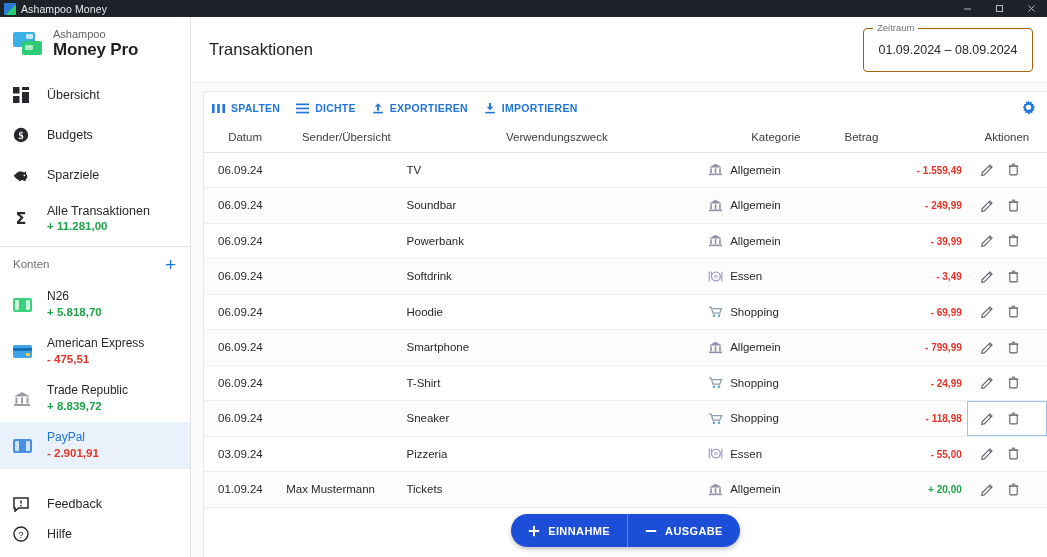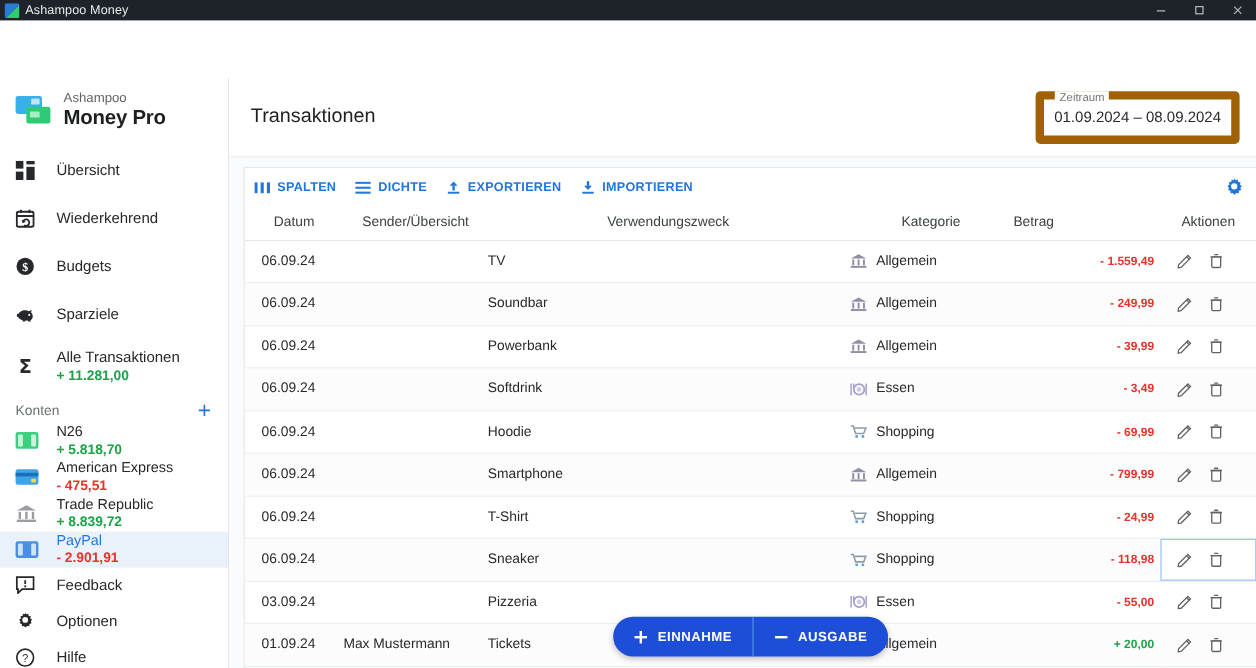--- a/index.html
+++ b/index.html
@@ -2,21 +2,21 @@
 <html><head>
 <meta charset="utf-8">
 <style>
   * { box-sizing: border-box; margin: 0; padding: 0; }
   html, body {
     width: 1047px; height: 557px;
     font-family: "Liberation Sans", sans-serif;
     background: #ffffff;
     overflow: hidden;
   }
-  #app { position: relative; width: 1047px; height: 557px; display: flex; flex-direction: column; gap: 48px; }
+  #app { position: relative; width: 1047px; height: 557px; display: flex; flex-direction: column; }
 
   
   .titlebar {
     height: 17px; background: #1e2229; color: #e8eaed;
     display: flex; align-items: center; flex: none;
     font-size: 10.5px; padding-left: 4px; user-select: none;
   }
   .tb-appicon {
     width: 12px; height: 12px; margin-right: 5px; flex: none; position: relative;
     background: linear-gradient(135deg,#2a7bd6 0%,#2a7bd6 55%,#2ecc71 55%,#2ecc71 100%);
@@ -113,21 +113,21 @@
   
   .main { flex: 1; min-width: 0; display: flex; flex-direction: column; background: #fff; position: relative; }
   .main-head {
     height: 65px; flex: none; display: flex; align-items: center;
     padding: 0 14px 0 18px; background: #fff; position: relative;
   }
   .page-title { font-size: 16.5px; color: #1d1f21; font-weight: 400; }
   .head-spacer { flex: 1; }
   .zeitraum {
     position: relative; width: 170px; height: 44px;
-    border: 7px solid #a16207; border-radius: 4px;
+    border: 1px solid #a16207; border-radius: 4px;
     display: flex; align-items: center; justify-content: center;
   }
   .zeitraum-legend {
     position: absolute; top: -7px; left: 9px; background: #fff; padding: 0 4px;
     font-size: 9.5px; color: #70757a;
   }
   .zeitraum-val { font-size: 12.5px; color: #26282b; }
 
   .content {
     flex: 1; min-height: 0; background: #fafbfc; border-top: 1px solid #eceef0;
@@ -244,33 +244,20 @@
             <svg width="16" height="16" viewBox="0 0 16 16">
                 <rect x="0" y="0" width="6.5" height="6.5" fill="#26282b"></rect>
                 <rect x="9" y="0" width="7" height="3" fill="#26282b"></rect>
                 <rect x="9" y="5" width="7" height="11" fill="#26282b"></rect>
                 <rect x="0" y="9" width="6.5" height="7" fill="#26282b"></rect>
               </svg>
           </span>
           <span class="nav-label">Übersicht</span>
         </div>
 
-        <div class="nav-item">
-          <span class="ic">
-            <svg width="16" height="16" viewBox="0 0 16 16">
-                <rect x="1" y="2.5" width="14" height="12.5" rx="1.5" fill="none" stroke="#26282b" stroke-width="1.6"></rect>
-                <line x1="1" y1="6" x2="15" y2="6" stroke="#26282b" stroke-width="1.6"></line>
-                <line x1="4.5" y1="0.7" x2="4.5" y2="3.5" stroke="#26282b" stroke-width="1.6"></line>
-                <line x1="11.5" y1="0.7" x2="11.5" y2="3.5" stroke="#26282b" stroke-width="1.6"></line>
-                <path d="M6 11.5 a2.7 2.7 0 1 1 1.1 2.2" fill="none" stroke="#26282b" stroke-width="1.5"></path>
-                <path d="M5 9.2 L6.3 11.8 L8.6 10.7 Z" fill="#26282b"></path>
-              </svg>
-          </span>
-          <span class="nav-label">Wiederkehrend</span>
-        </div>
 
         <div class="nav-item">
           <span class="ic">
             <svg width="16" height="16" viewBox="0 0 16 16">
                 <circle cx="8" cy="8" r="7.2" fill="#26282b"></circle>
                 <text x="8" y="12" font-size="10" font-family="Liberation Serif, serif" font-weight="bold" fill="#fff" text-anchor="middle">$</text>
               </svg>
           </span>
           <span class="nav-label">Budgets</span>
         </div>
@@ -358,29 +345,20 @@
       <div class="sb-bottom">
         <div class="nav-item">
           <span class="ic">
             <svg width="16" height="15" viewBox="0 0 16 15">
                 <path d="M1 1h14v10H5.5L2 14.2V11H1z" fill="none" stroke="#26282b" stroke-width="1.5"></path>
                 <line x1="8" y1="3.6" x2="8" y2="6.6" stroke="#26282b" stroke-width="1.5"></line>
                 <circle cx="8" cy="8.6" r=".9" fill="#26282b"></circle>
               </svg>
           </span>
           <span class="nav-label">Feedback</span>
-        </div>
-        <div class="nav-item">
-          <span class="ic">
-            <svg width="16" height="16" viewBox="0 0 20 20">
-                <path d="M10 0l1.2 2.1 2.3-.6.3 2.4 2.4.3-.6 2.3L17.7 8l-1.6 1.7.9 2.2-2.3.8-.1 2.4-2.4-.3L10 16.6 8.8 14.8l-2.4.3-.1-2.4-2.3-.8.9-2.2L3.3 8l2.1-1.5-.6-2.3 2.4-.3.3-2.4 2.3.6z" transform="scale(0.95) translate(0.5,0.5)" fill="#26282b"></path>
-                <circle cx="10" cy="8.3" r="3" fill="#fff"></circle>
-              </svg>
-          </span>
-          <span class="nav-label">Optionen</span>
         </div>
         <div class="nav-item">
           <span class="ic">
             <svg width="16" height="16" viewBox="0 0 16 16">
                 <circle cx="8" cy="8" r="7" fill="none" stroke="#26282b" stroke-width="1.4"></circle>
                 <text x="8" y="11.6" font-size="9.5" font-family="Liberation Sans, sans-serif" fill="#26282b" text-anchor="middle">?</text>
               </svg>
           </span>
           <span class="nav-label">Hilfe</span>
         </div>

